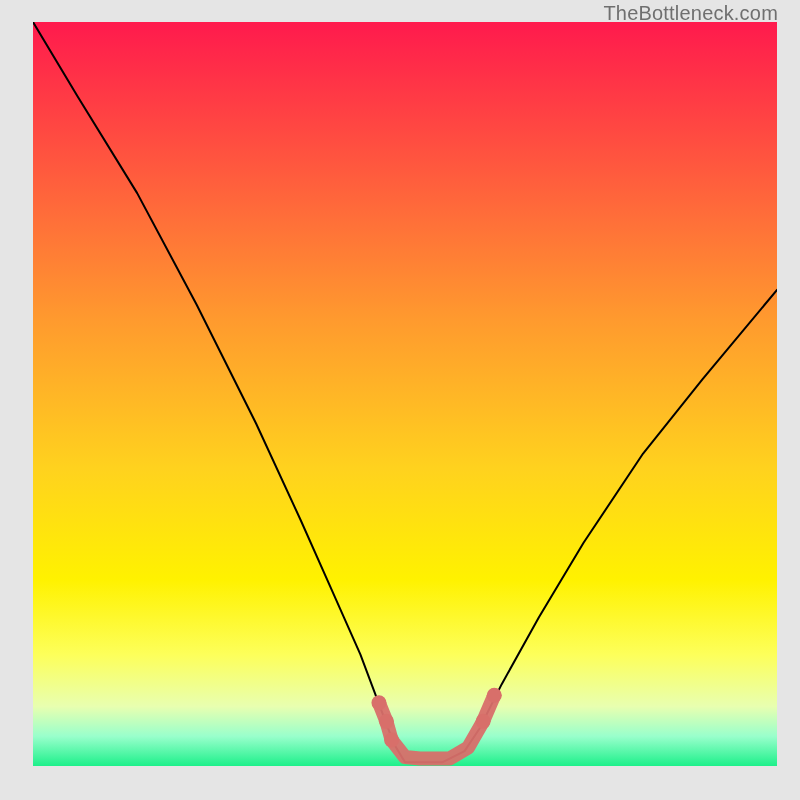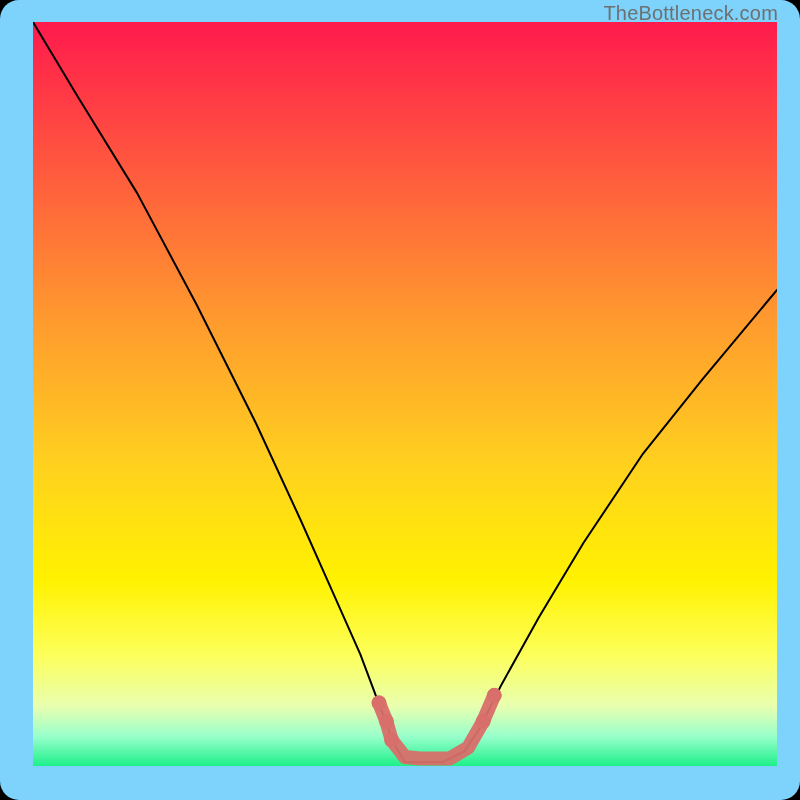--- a/index.html
+++ b/index.html
@@ -8,22 +8,21 @@
     width: 800px;
     height: 800px;
     background: #000;
     font-family: Arial, Helvetica, sans-serif;
     overflow: hidden;
   }
   .frame {
     position: relative;
     width: 800px;
     height: 800px;
-    background: #7dd3fc;
-    border-radius: 19px;
+    background: #e5e5e5;
   }
   .plot-area {
     position: absolute;
     left: 33px;
     top: 22px;
     width: 744px;
     height: 744px;
   }
   .gradient {
     position: absolute;

